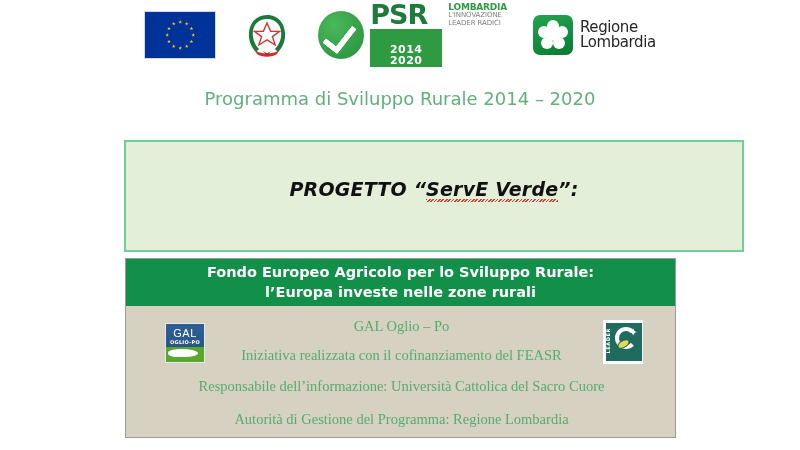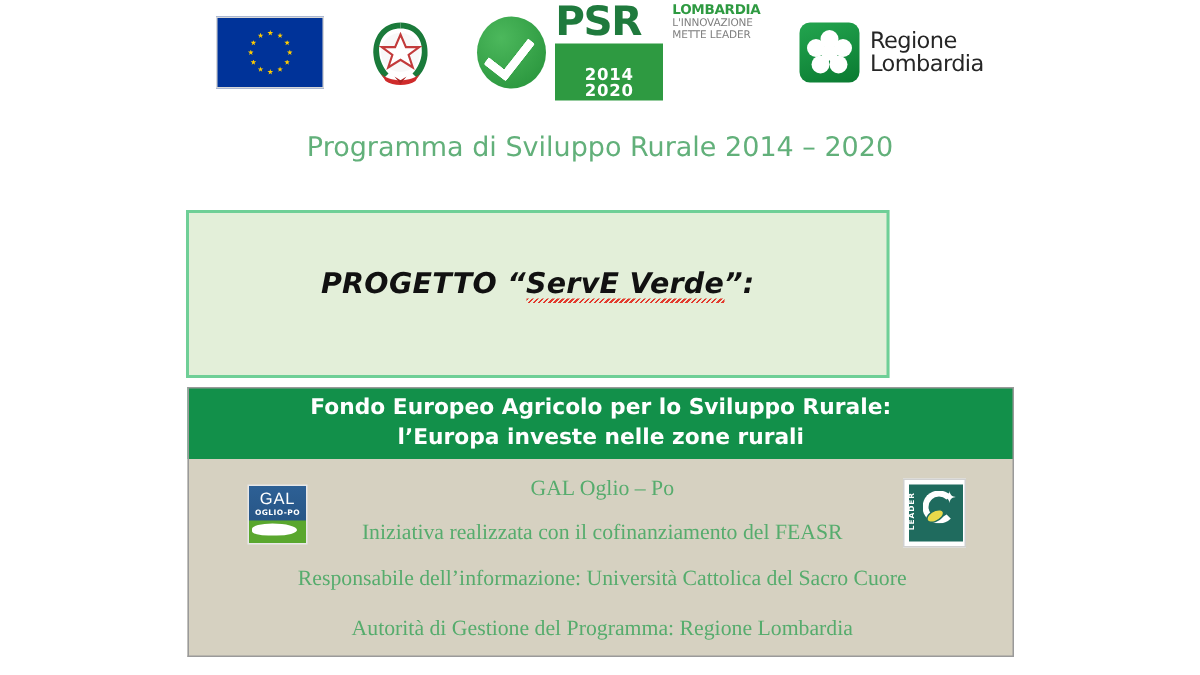--- a/index.html
+++ b/index.html
@@ -175,21 +175,21 @@
     font-family: "DejaVu Sans", sans-serif;
     font-size: 18px;
     color: #62b07a;
   }
 
   
   #project-box {
     position: absolute;
     left: 124px;
     top: 140px;
-    width: 469px;
+    width: 620px;
     height: 112px;
     box-sizing: border-box;
     background: #e3efd9;
     border: 2px solid #6fcf97;
     display: flex;
     flex-direction: column;
     align-items: center;
     justify-content: center;
     padding: 4px 16px 6px 16px;
   }
@@ -435,21 +435,21 @@
   </div>
 
   <div class="psr-lockup">
     <div class="psr-circle"></div>
     <div class="psr-textblock">
       <div class="psr-row">
         <div class="psr-word">PSR</div>
         <div class="psr-sub">
           <div class="l1">LOMBARDIA</div>
           <div class="l2">L'INNOVAZIONE</div>
-          <div class="l3">METTE LEADER</div>
+          <div class="l3">LEADER RADICI</div>
         </div>
       </div>
       <div class="psr-years">2014 2020</div>
     </div>
   </div>
 
   <div class="rl-lockup">
     <div class="rl-mark" id="rl-mark">
         <div class="rl-petal" style="left: 14px; top: 4.5px; width: 12px; height: 12px;"></div>
         <div class="rl-bar" style="width: 9.5px; height: 6px; left: 20px; top: 17px; transform-origin: 0px 50%; transform: rotate(-90deg);"></div>

